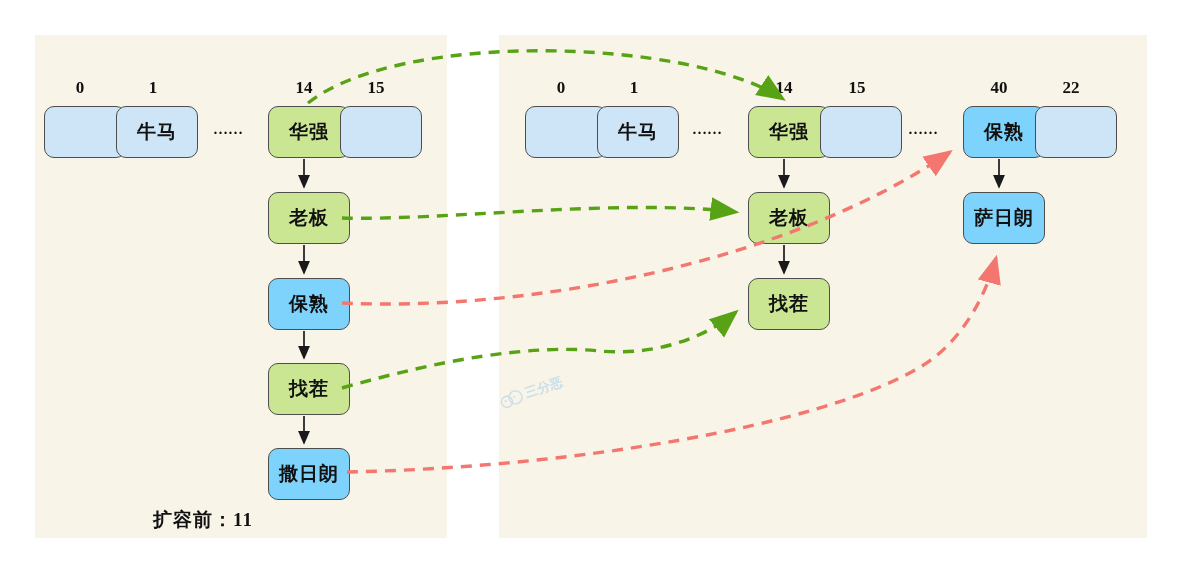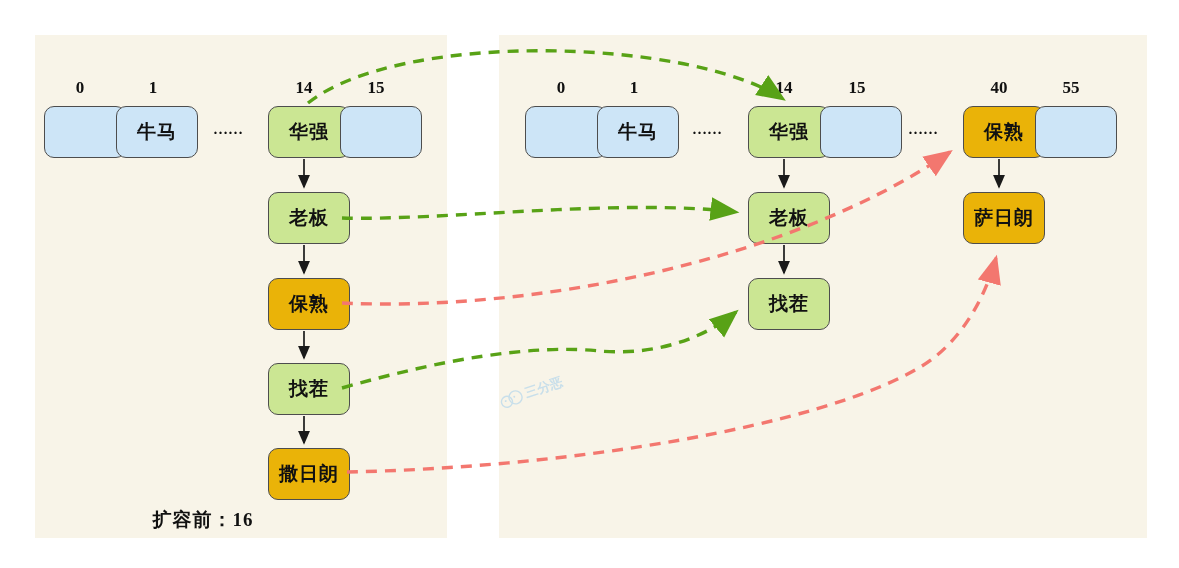--- a/index.html
+++ b/index.html
@@ -7,21 +7,21 @@
            font-family:"Liberation Serif","DejaVu Serif",serif; color:#111; }
   .panel { position:absolute; top:35px; height:503px; background:#f8f4e8; }
   .panel-left  { left:35px;  width:412px; }
   .panel-right { left:499px; width:648px; }
   .box { position:absolute; width:82px; height:52px; box-sizing:border-box;
          border:1.7px solid #4d4d4d; border-radius:10px;
          display:flex; align-items:center; justify-content:center;
          font-size:19px; font-weight:bold; letter-spacing:1px; }
   .blue  { background:#cde5f7; }
   .green { background:#cbe693; }
-  .pink  { background:#eab308; }
+  .pink  { background:#7dd3fc; }
   .idx { position:absolute; width:44px; text-align:center;
          font-size:17px; font-weight:bold; }
   .dots { position:absolute; font-size:15px; font-weight:bold;
           letter-spacing:0px; }
   .caption { position:absolute; width:200px; text-align:center;
              font-size:19px; font-weight:bold; letter-spacing:1px; }
   .overlay { position:absolute; left:0; top:0; pointer-events:none; }
   .watermark { position:absolute; left:497px; top:376px; width:110px;
                transform:rotate(-18deg); color:#b9d8eb; opacity:0.75;
                font-size:13px; font-weight:bold; display:flex;
@@ -45,28 +45,28 @@
   <div class="box blue" style="left:116px;top:106px">牛马</div>
   <div class="dots" style="left:213px;top:121px">……</div>
   <div class="box green" style="left:268px;top:106px">华强</div>
   <div class="box blue" style="left:340px;top:106px"></div>
 
   <div class="box green" style="left:268px;top:192px">老板</div>
   <div class="box pink" style="left:268px;top:278px">保熟</div>
   <div class="box green" style="left:268px;top:363px">找茬</div>
   <div class="box pink" style="left:268px;top:448px">撒日朗</div>
 
-  <div class="caption" style="left:103px;top:507px">扩容前：16</div>
+  <div class="caption" style="left:103px;top:507px">扩容前：11</div>
 
   <span class="idx" style="left:539px;top:78px">0</span>
   <span class="idx" style="left:612px;top:78px">1</span>
   <span class="idx" style="left:762px;top:78px">14</span>
   <span class="idx" style="left:835px;top:78px">15</span>
   <span class="idx" style="left:977px;top:78px">40</span>
-  <span class="idx" style="left:1049px;top:78px">55</span>
+  <span class="idx" style="left:1049px;top:78px">22</span>
 
   <div class="box blue" style="left:525px;top:106px"></div>
   <div class="box blue" style="left:597px;top:106px">牛马</div>
   <div class="dots" style="left:692px;top:121px">……</div>
   <div class="box green" style="left:748px;top:106px">华强</div>
   <div class="box blue" style="left:820px;top:106px"></div>
   <div class="dots" style="left:908px;top:121px">……</div>
   <div class="box pink" style="left:963px;top:106px">保熟</div>
   <div class="box blue" style="left:1035px;top:106px"></div>
 

